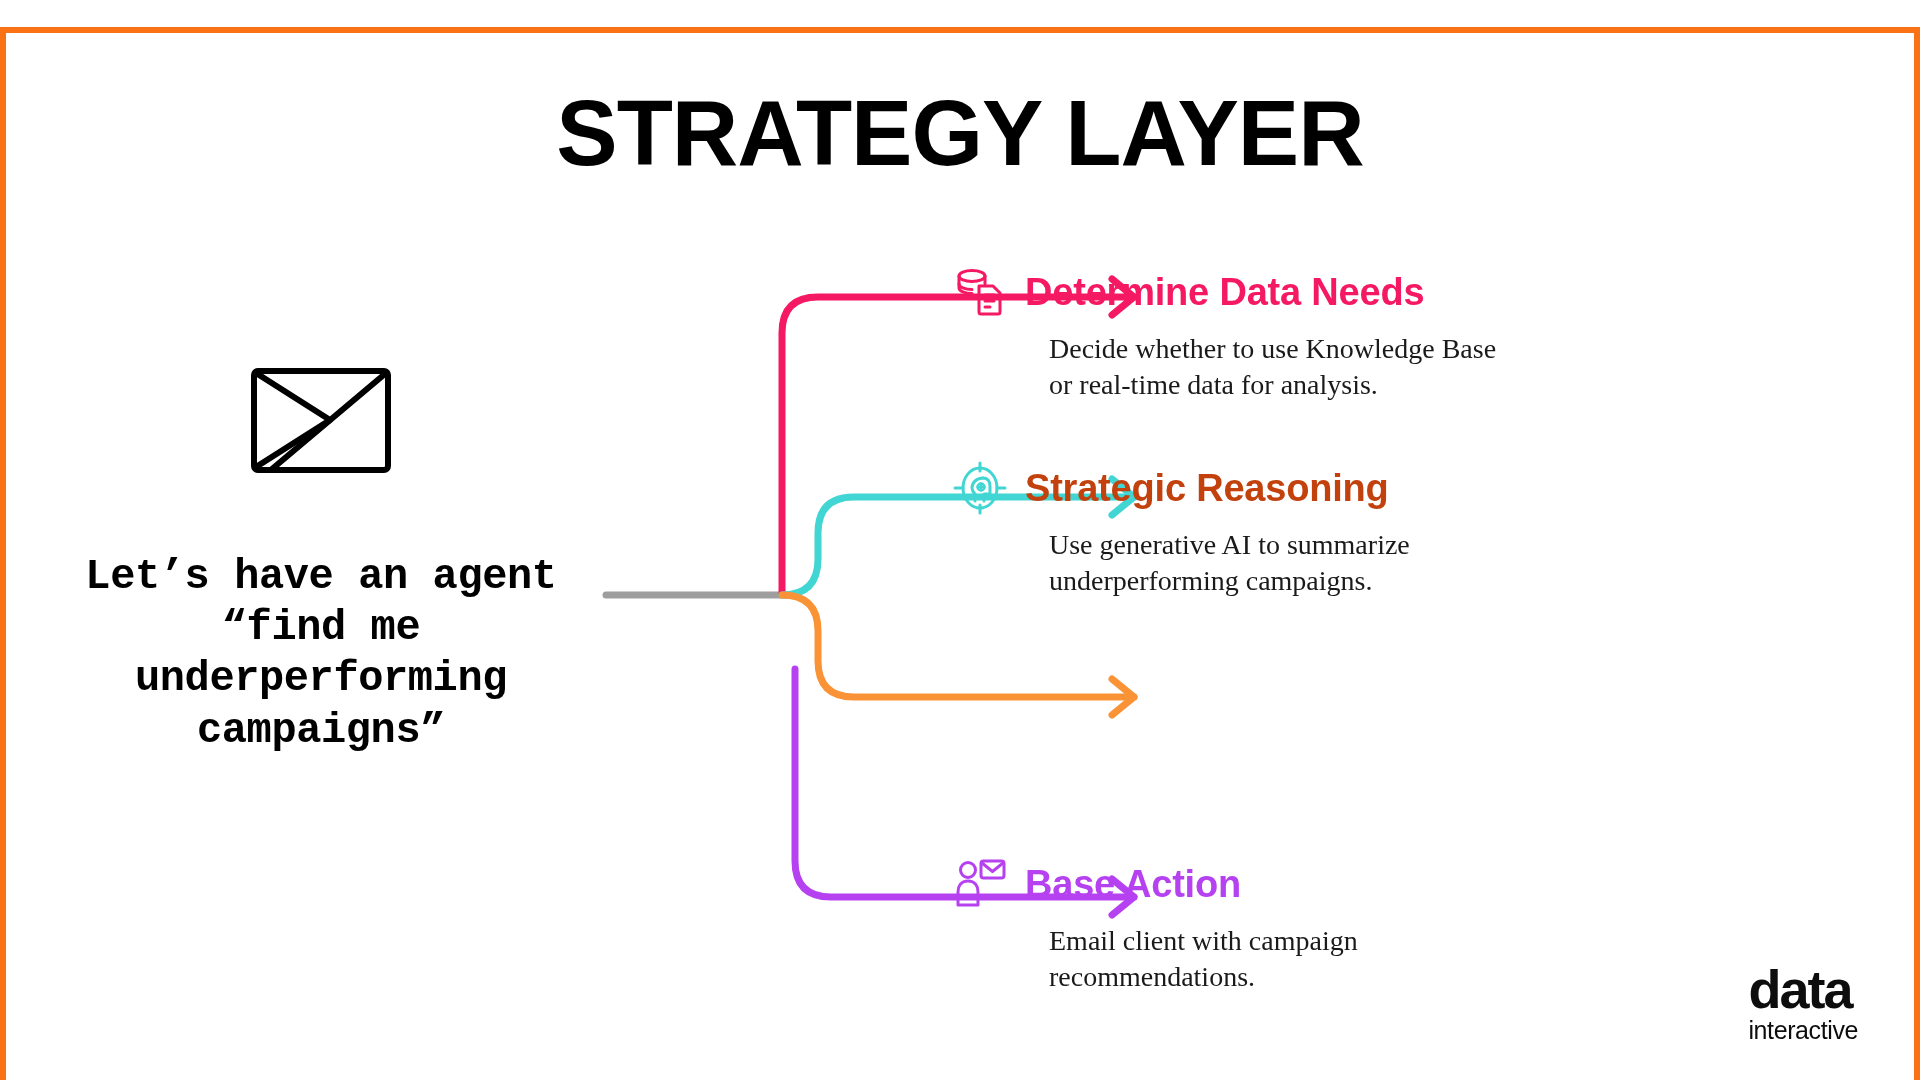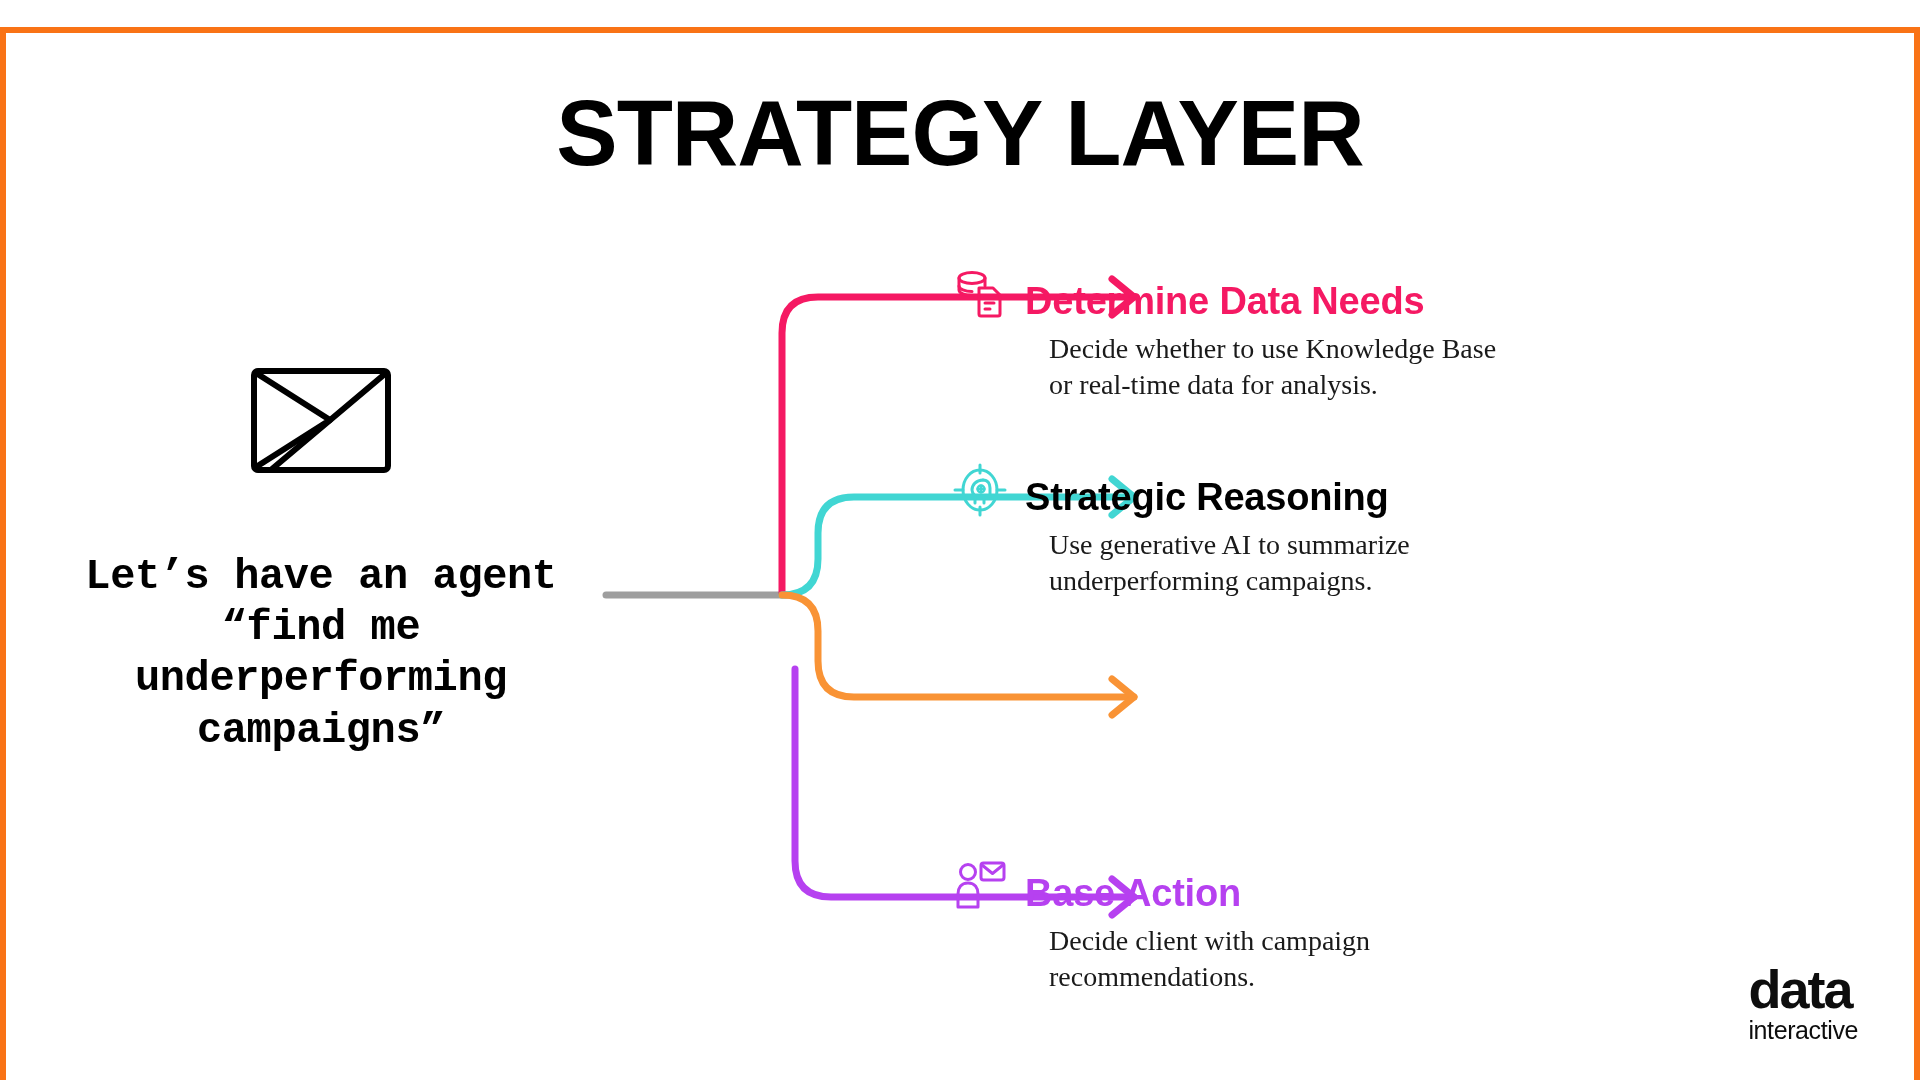--- a/index.html
+++ b/index.html
@@ -67,21 +67,21 @@
   }
 
   
   .step {
     position: absolute;
     left: 945px;
     width: 760px;
   }
   .step-head {
     display: flex;
-    align-items: flex-end;
+    align-items: center;
     gap: 16px;
     height: 62px;
   }
   .step-icon {
     flex: 0 0 auto;
     width: 58px;
     height: 58px;
     display: flex;
     align-items: center;
     justify-content: center;
@@ -191,40 +191,40 @@
       <span class="step-icon">
         <svg width="56" height="56" viewBox="0 0 56 56" fill="none" xmlns="http://www.w3.org/2000/svg">
           <ellipse cx="28" cy="28" rx="17" ry="20" stroke="#41D6D3" stroke-width="3" fill="none"></ellipse>
           <path d="M28 3 L28 11 M28 45 L28 53 M3 28 L11 28 M45 28 L53 28" stroke="#41D6D3" stroke-width="3" stroke-linecap="round"></path>
           <path d="M31 18 C24 18 20 23 20 28 C20 31 22 33 23 34 L23 41" stroke="#41D6D3" stroke-width="3" fill="none" stroke-linecap="round" stroke-linejoin="round"></path>
           <path d="M31 18 C36 18 38 22 38 26 L38 34 L32 34 L32 41" stroke="#41D6D3" stroke-width="3" fill="none" stroke-linecap="round" stroke-linejoin="round"></path>
           <circle cx="29" cy="27" r="3.4" stroke="#41D6D3" stroke-width="2.6" fill="none"></circle>
           <path d="M29 23.5 L29 30.5 M25.5 27 L32.5 27" stroke="#41D6D3" stroke-width="2.2" stroke-linecap="round"></path>
         </svg>
       </span>
-      <span class="step-title" style="color: #000000;">Strategic Reasoning</span>
+      <span class="step-title" style="color: #c2410c;">Strategic Reasoning</span>
     </div>
     <div class="step-desc">Use generative AI to summarize
 underperforming campaigns.</div>
   </div>
 
 
   <div class="step" id="step-3">
     <div class="step-head">
       <span class="step-icon">
         <svg width="56" height="56" viewBox="0 0 56 56" fill="none" xmlns="http://www.w3.org/2000/svg">
           <circle cx="16" cy="14" r="7.5" stroke="#B641F0" stroke-width="3" fill="none"></circle>
           <path d="M16 25 C9 25 6 30 6 36 L6 49 L26 49 L26 36 C26 30 23 25 16 25 Z" stroke="#B641F0" stroke-width="3" fill="none" stroke-linejoin="round"></path>
           <rect x="29" y="5" width="23" height="17" rx="2.5" stroke="#B641F0" stroke-width="3" fill="none"></rect>
           <path d="M30 7 L40.5 15.5 L51 7" stroke="#B641F0" stroke-width="3" fill="none" stroke-linejoin="round" stroke-linecap="round"></path>
         </svg>
       </span>
       <span class="step-title" style="color: rgb(182, 65, 240);">Base Action</span>
     </div>
-    <div class="step-desc">Decide client with campaign
+    <div class="step-desc">Email client with campaign
 recommendations.</div>
   </div>
 
   <div id="seer-logo">
     <div id="seer-word">data</div>
     <div id="seer-sub">interactive</div>
   </div>
 
 </div>
 

